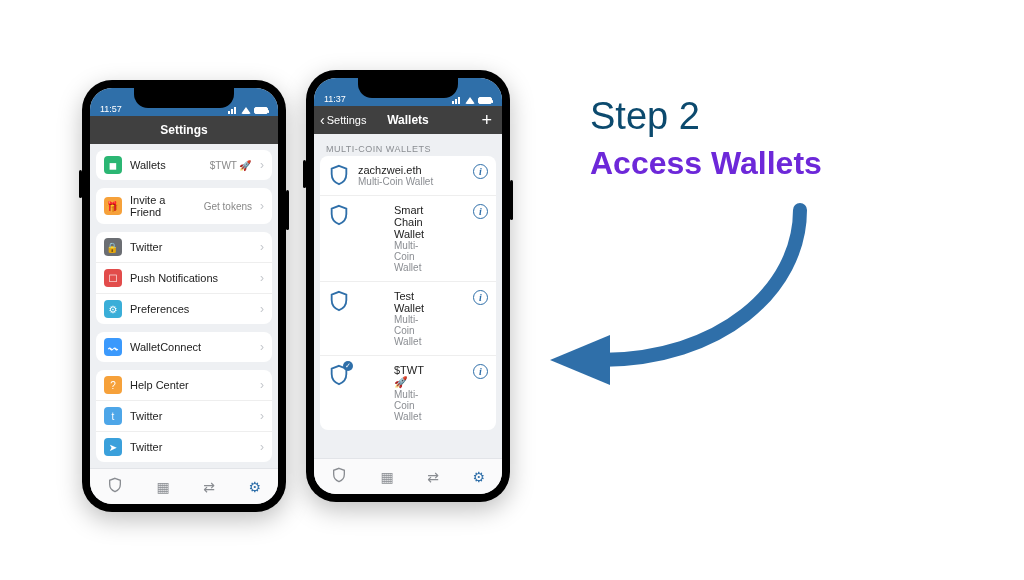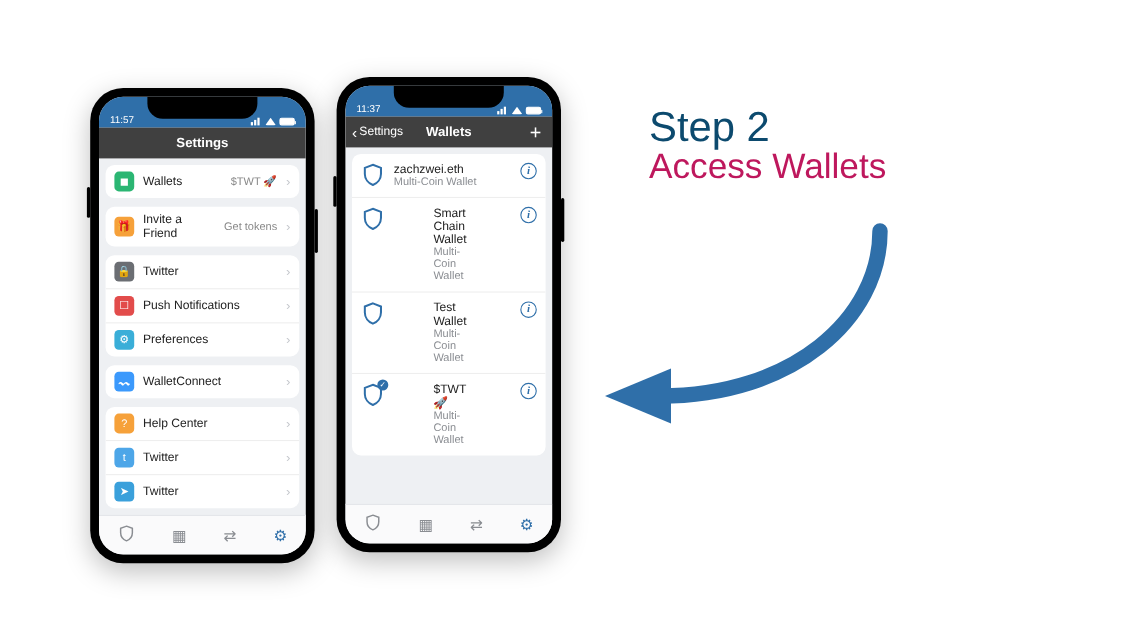--- a/index.html
+++ b/index.html
@@ -167,22 +167,22 @@
   .tab-item.active { color:#2f6fa9; }
 
   
   .step-title {
     position:absolute;
     left:590px; top:95px;
     font-size:38px; font-weight:400; color:#0c4a6e;
   }
   .step-subtitle {
     position:absolute;
-    left:590px; top:133px;
-    font-size:32px; font-weight:400; color:#be185d;
+    left:590px; top:145px;
+    font-size:32px; font-weight:700; color:#6d28d9;
   }
   .arrow {
     position:absolute;
     left:540px; top:190px;
     width:280px; height:200px;
   }
 </style>
 </head>
 <body>
 
@@ -307,20 +307,21 @@
     <div class="navbar">
       <span class="nav-left">
         <span class="back-chev">‹</span>
         <span>Settings</span>
       </span>
       <span>Wallets</span>
       <span class="nav-right">+</span>
     </div>
 
     <div class="content">
+      <div class="section-title">MULTI-COIN WALLETS</div>
 
       <div class="card">
 
         <div class="wallet-row">
           <span class="shield">
             <svg width="22" height="22" viewBox="0 0 24 24">
                 <path d="M12 2l8 3v6c0 5-3.4 9.3-8 11-4.6-1.7-8-6-8-11V5l8-3z" fill="none" stroke="#2f6fa9" stroke-width="2"></path>
               </svg>
           </span>
           <span class="wallet-text">

